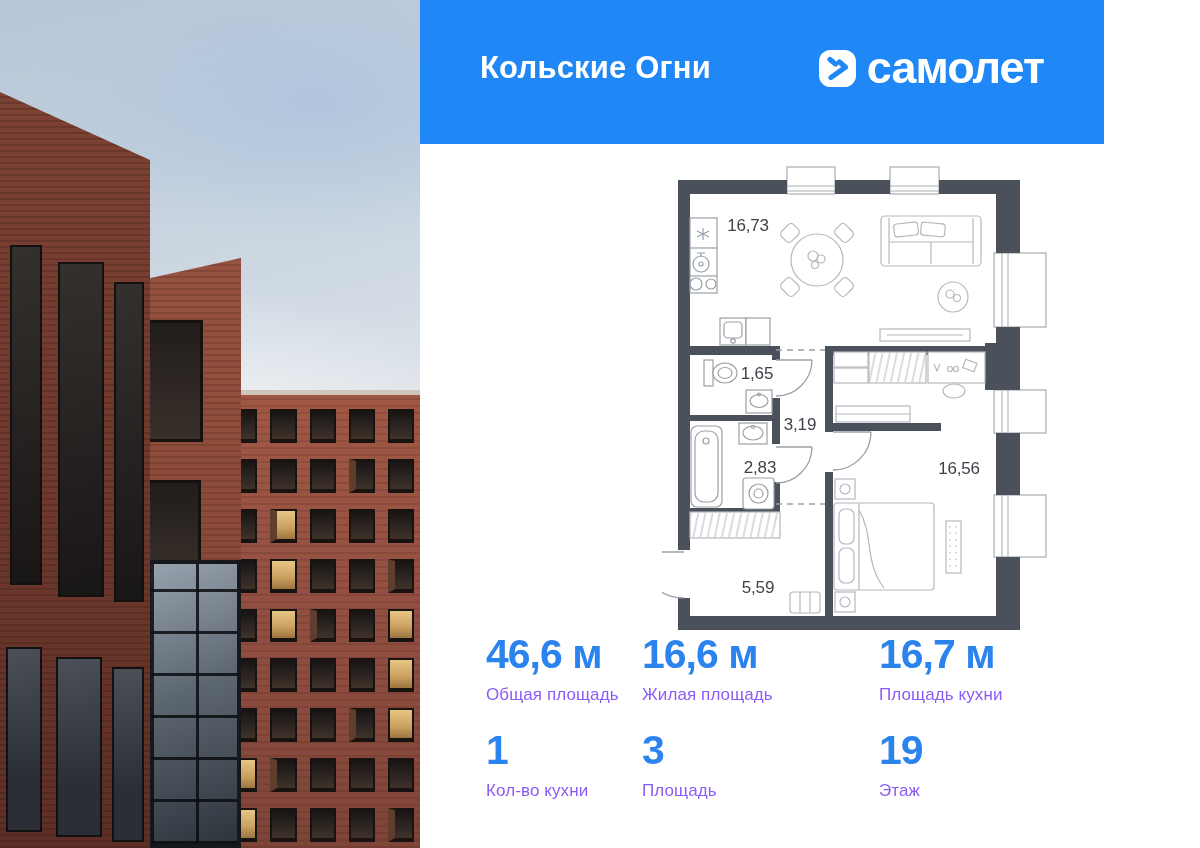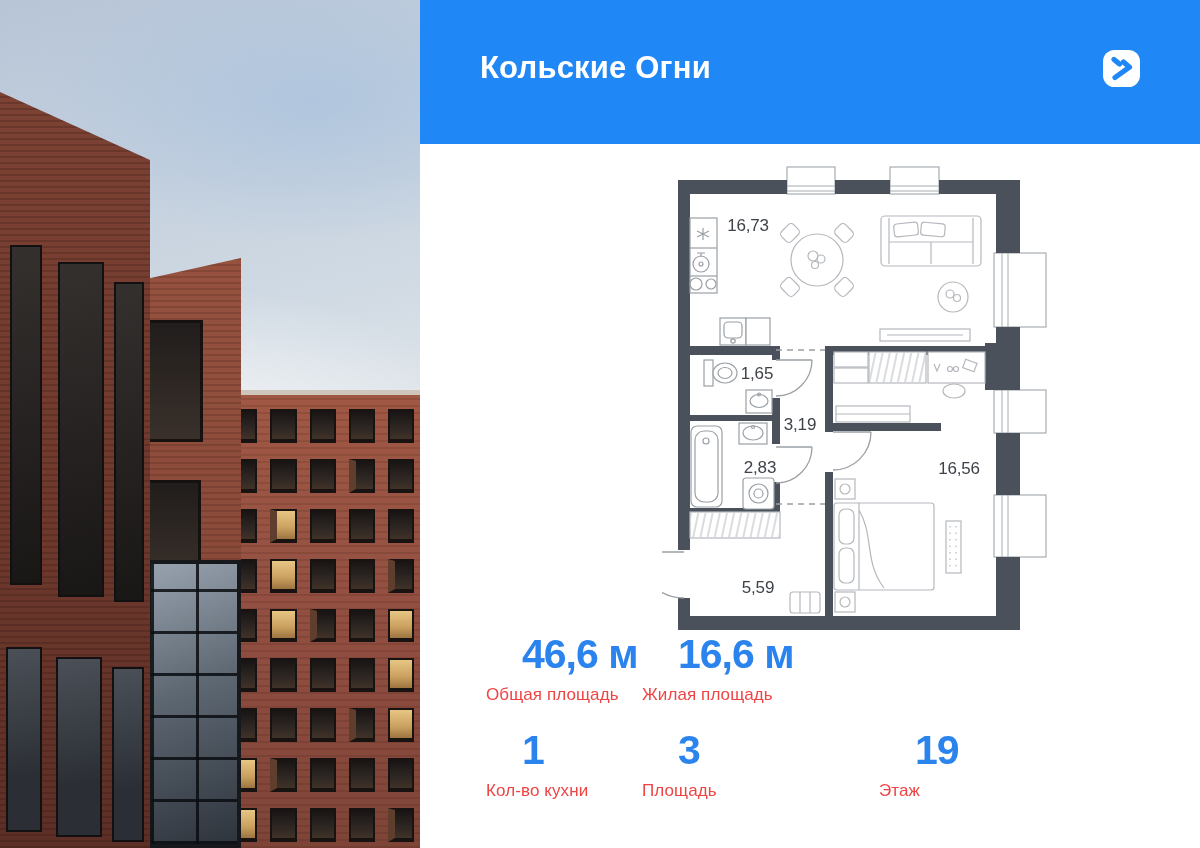--- a/index.html
+++ b/index.html
@@ -44,21 +44,21 @@
     border:4px solid #16181c;}
   .bldgA{position:absolute;left:0;top:92px;width:150px;height:756px;
     background:
       repeating-linear-gradient(0deg, rgba(30,8,4,.18) 0 2px, rgba(0,0,0,0) 2px 6px),
       linear-gradient(180deg,#7c4234 0%,#6f392d 55%,#5c2f26 100%);
     clip-path:polygon(0 0,100% 9%,100% 100%,0 100%);}
   .bldgA .aw{position:absolute;background:linear-gradient(170deg,#33302e 0%,#23201f 60%,#191616 100%);border:2px solid #121010;}
   .bldgA .aw.lo{background:linear-gradient(170deg,#4b5058 0%,#2b2f35 70%);}
 
   
-  .header{position:absolute;left:420px;top:0;width:780px;height:144px;
+  .header{position:absolute;left:420px;top:0;width:684px;height:144px;
     background:var(--brand-blue,#1f87f6);display:flex;align-items:center;
     justify-content:space-between;padding:0 60px 8px 60px;}
   .title{color:#fff;font-size:31px;font-weight:700;letter-spacing:.2px;}
   .brand{display:flex;align-items:center;gap:11px;}
   .brand-icon{width:37px;height:37px;display:block;}
   .brand-text{color:#fff;font-size:45px;font-weight:700;letter-spacing:-1px;}
 
   
   .plan{position:absolute;left:662px;top:158px;width:400px;height:486px;}
   .plan svg{width:100%;height:100%;display:block;}
@@ -68,22 +68,22 @@
   .fix{fill:#fff;stroke:#9aa0a6;stroke-width:1.2;}
   .fixl{fill:none;stroke:#9aa0a6;stroke-width:1.2;}
   .door{fill:none;stroke:#9aa0a6;stroke-width:1.3;}
   .dash{stroke:#9aa0a6;stroke-width:1.5;stroke-dasharray:6 5;}
   .winbox{fill:#fff;stroke:#a7adb3;stroke-width:1.2;}
   .winln{stroke:#a7adb3;stroke-width:1;}
   .room-label{font-family:"Liberation Sans","DejaVu Sans",sans-serif;font-size:17px;fill:#3e434a;text-anchor:middle;letter-spacing:-.2px;}
 
   
   .stat{position:absolute;}
-  .stat .stat-value{font-size:41px;font-weight:700;color:var(--stat-blue,#2b84ee);letter-spacing:-1px;line-height:1;margin-left:36px;}
-  .stat .stat-label{margin-top:10px;font-size:17px;color:#ef4444;letter-spacing:.1px;}
+  .stat .stat-value{font-size:41px;font-weight:700;color:var(--stat-blue,#2b84ee);letter-spacing:-1px;line-height:1;}
+  .stat .stat-label{margin-top:10px;font-size:17px;color:#8b5cf6;letter-spacing:.1px;}
   .c0{left:486px}.c1{left:642px}.c2{left:879px}
   .r0{top:634px}.r1{top:730px}
 </style>
 </head>
 <body>
 
 <div class="stage">
 
   <div class="photo">
     <div class="sky"></div>
@@ -173,20 +173,21 @@
   </div>
 
   <div class="header">
     <div class="title">Кольские Огни</div>
     <div class="brand">
       <svg class="brand-icon" viewBox="0 0 37 37">
         <rect x="0" y="0" width="37" height="37" rx="11.5" fill="#ffffff"></rect>
         <path d="M11 9.5 L16.5 14" stroke="#1f87f6" stroke-width="5.2" stroke-linecap="round" fill="none"></path>
         <path d="M20.5 12 L26.5 17.2 L12 27.5" stroke="#1f87f6" stroke-width="5.2" stroke-linecap="round" stroke-linejoin="round" fill="none"></path>
       </svg>
+      <span class="brand-text">самолет</span>
     </div>
   </div>
 
   <div class="plan">
     <svg viewBox="650 158 400 486">
       <defs>
         <pattern id="hatch" width="7" height="26" patternUnits="userSpaceOnUse" patternTransform="rotate(12)">
           <line x1="1" y1="0" x2="1" y2="26" stroke="#b4b8bd" stroke-width="1"></line>
         </pattern>
       </defs>
@@ -354,20 +355,24 @@
   </div>
 
   <div class="stat r0 c0">
     <div class="stat-value">46,6 м</div>
     <div class="stat-label">Общая площадь</div>
   </div>
   <div class="stat r0 c1">
     <div class="stat-value">16,6 м</div>
     <div class="stat-label">Жилая площадь</div>
   </div>
+  <div class="stat r0 c2">
+    <div class="stat-value">16,7 м</div>
+    <div class="stat-label">Площадь кухни</div>
+  </div>
   <div class="stat r1 c0">
     <div class="stat-value">1</div>
     <div class="stat-label">Кол-во кухни</div>
   </div>
   <div class="stat r1 c1">
     <div class="stat-value">3</div>
     <div class="stat-label">Площадь</div>
   </div>
   <div class="stat r1 c2">
     <div class="stat-value">19</div>

